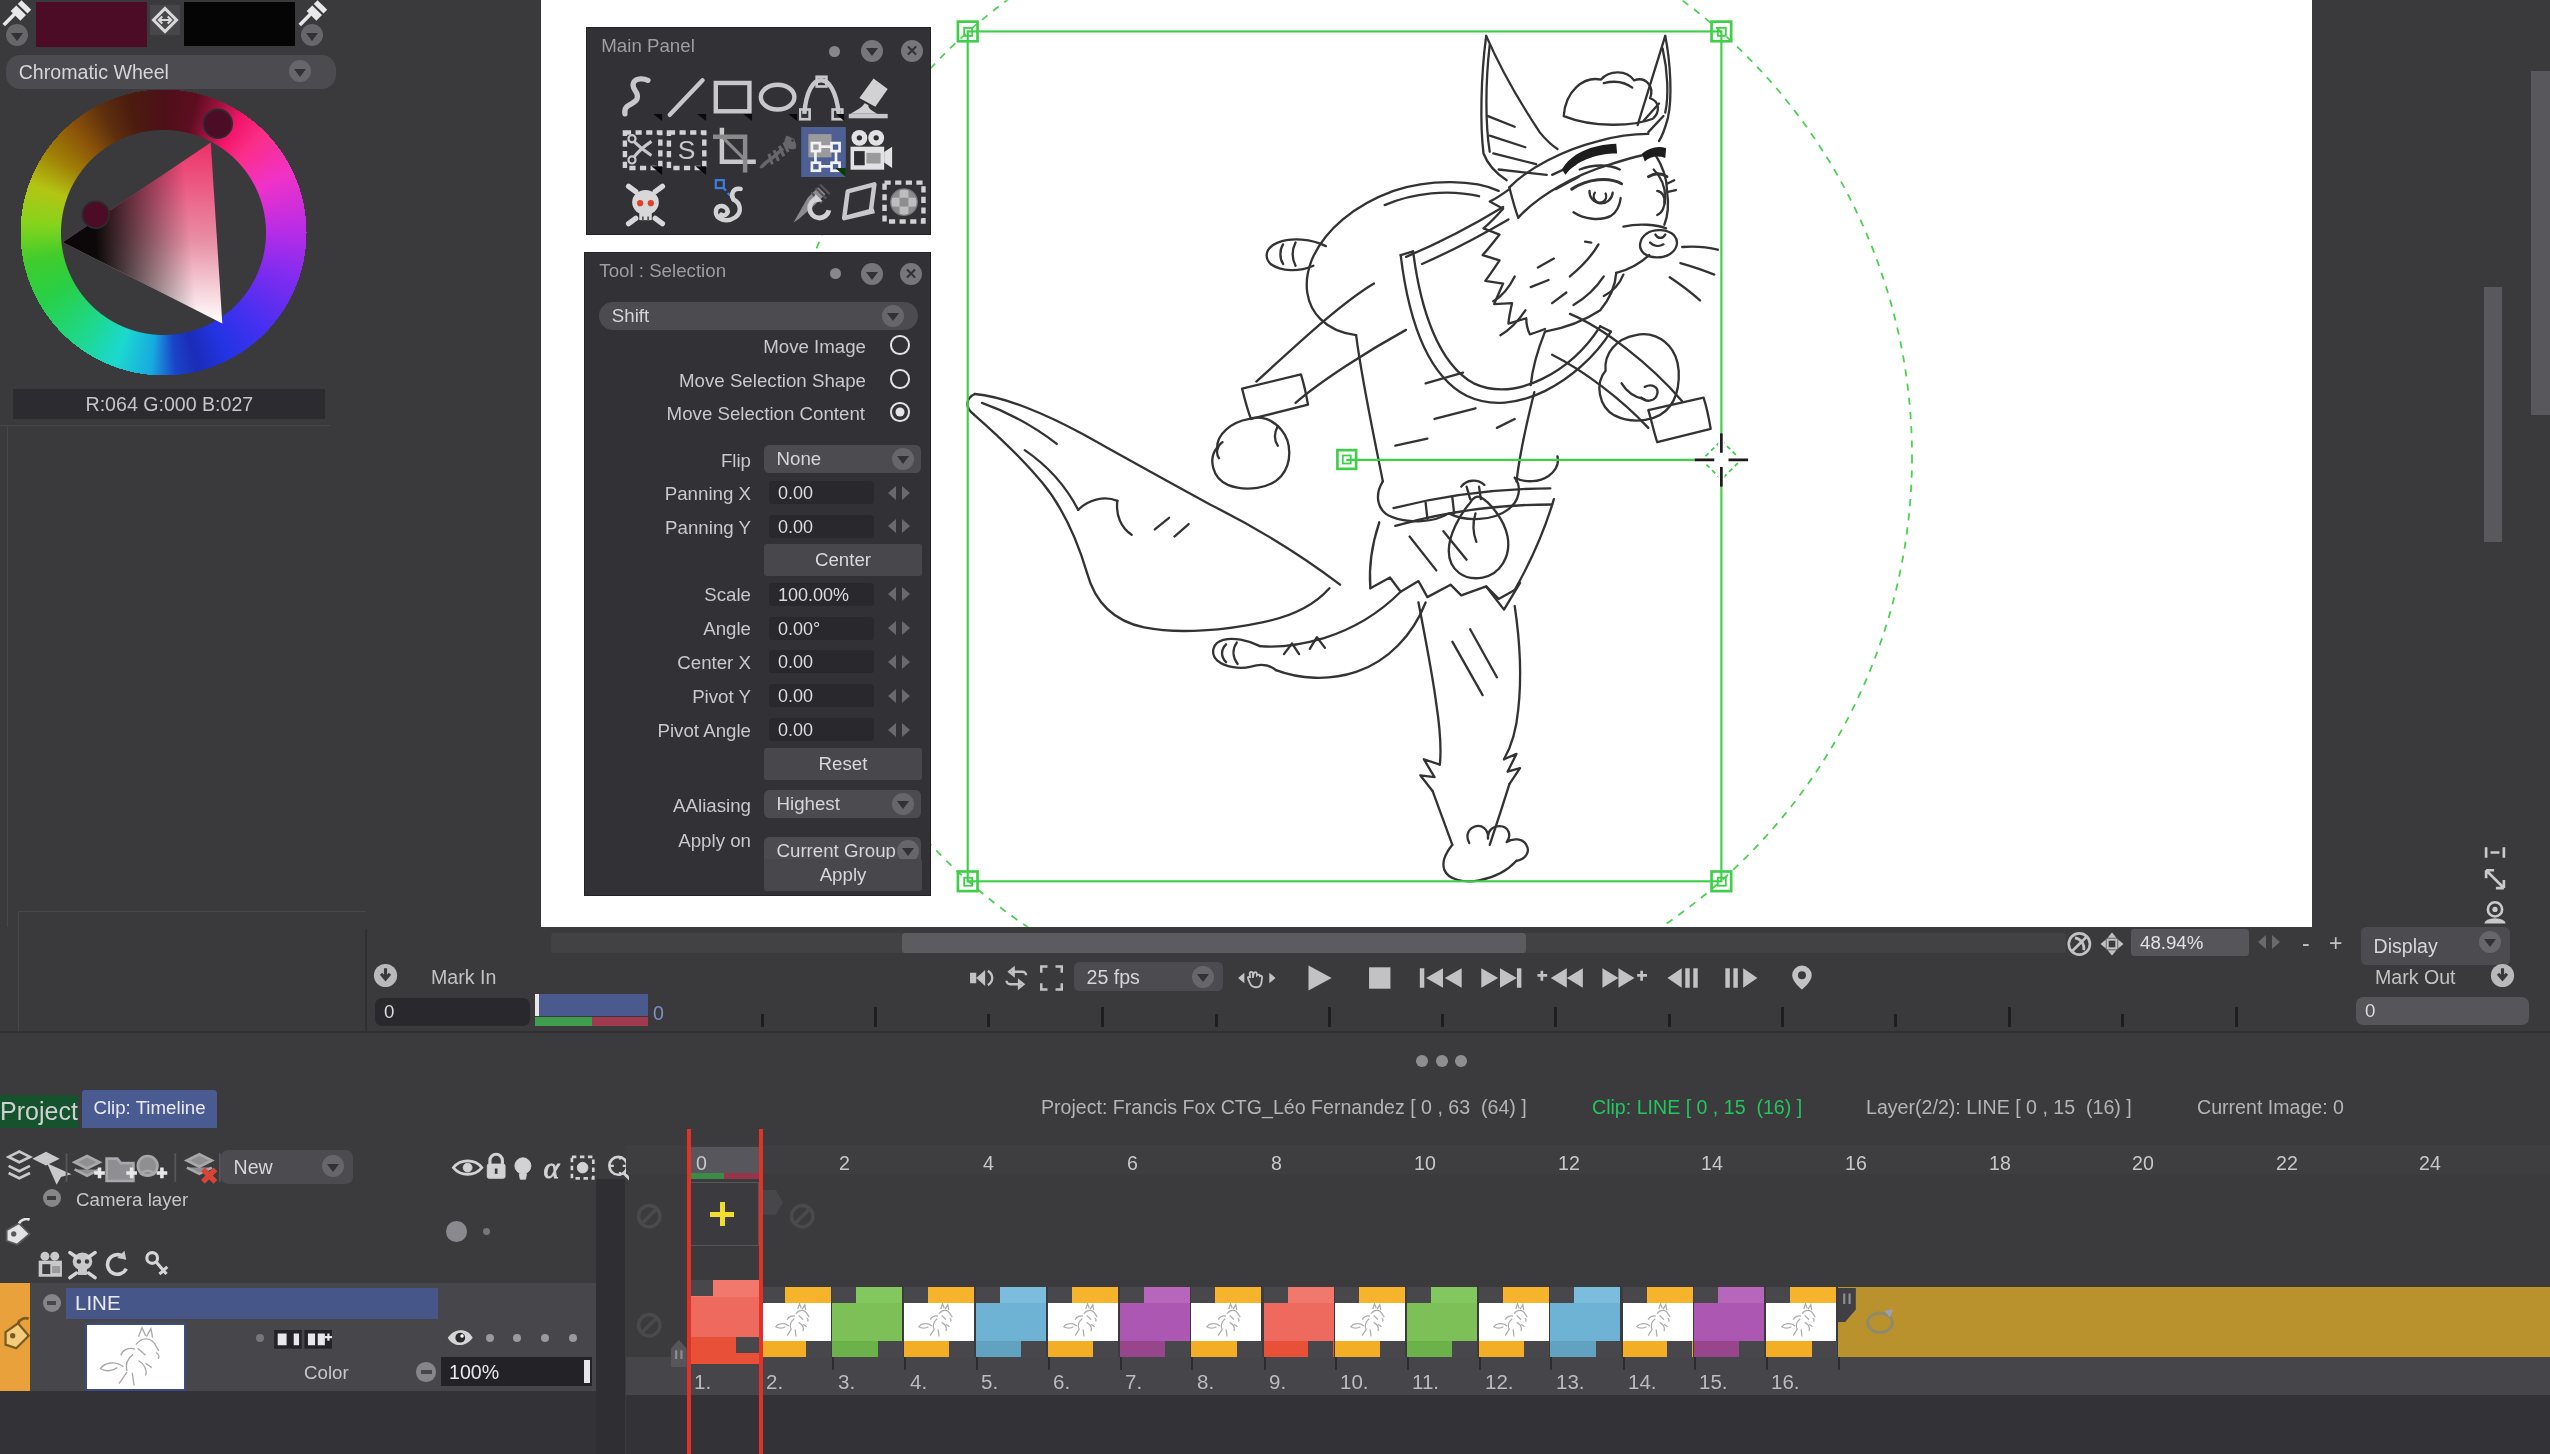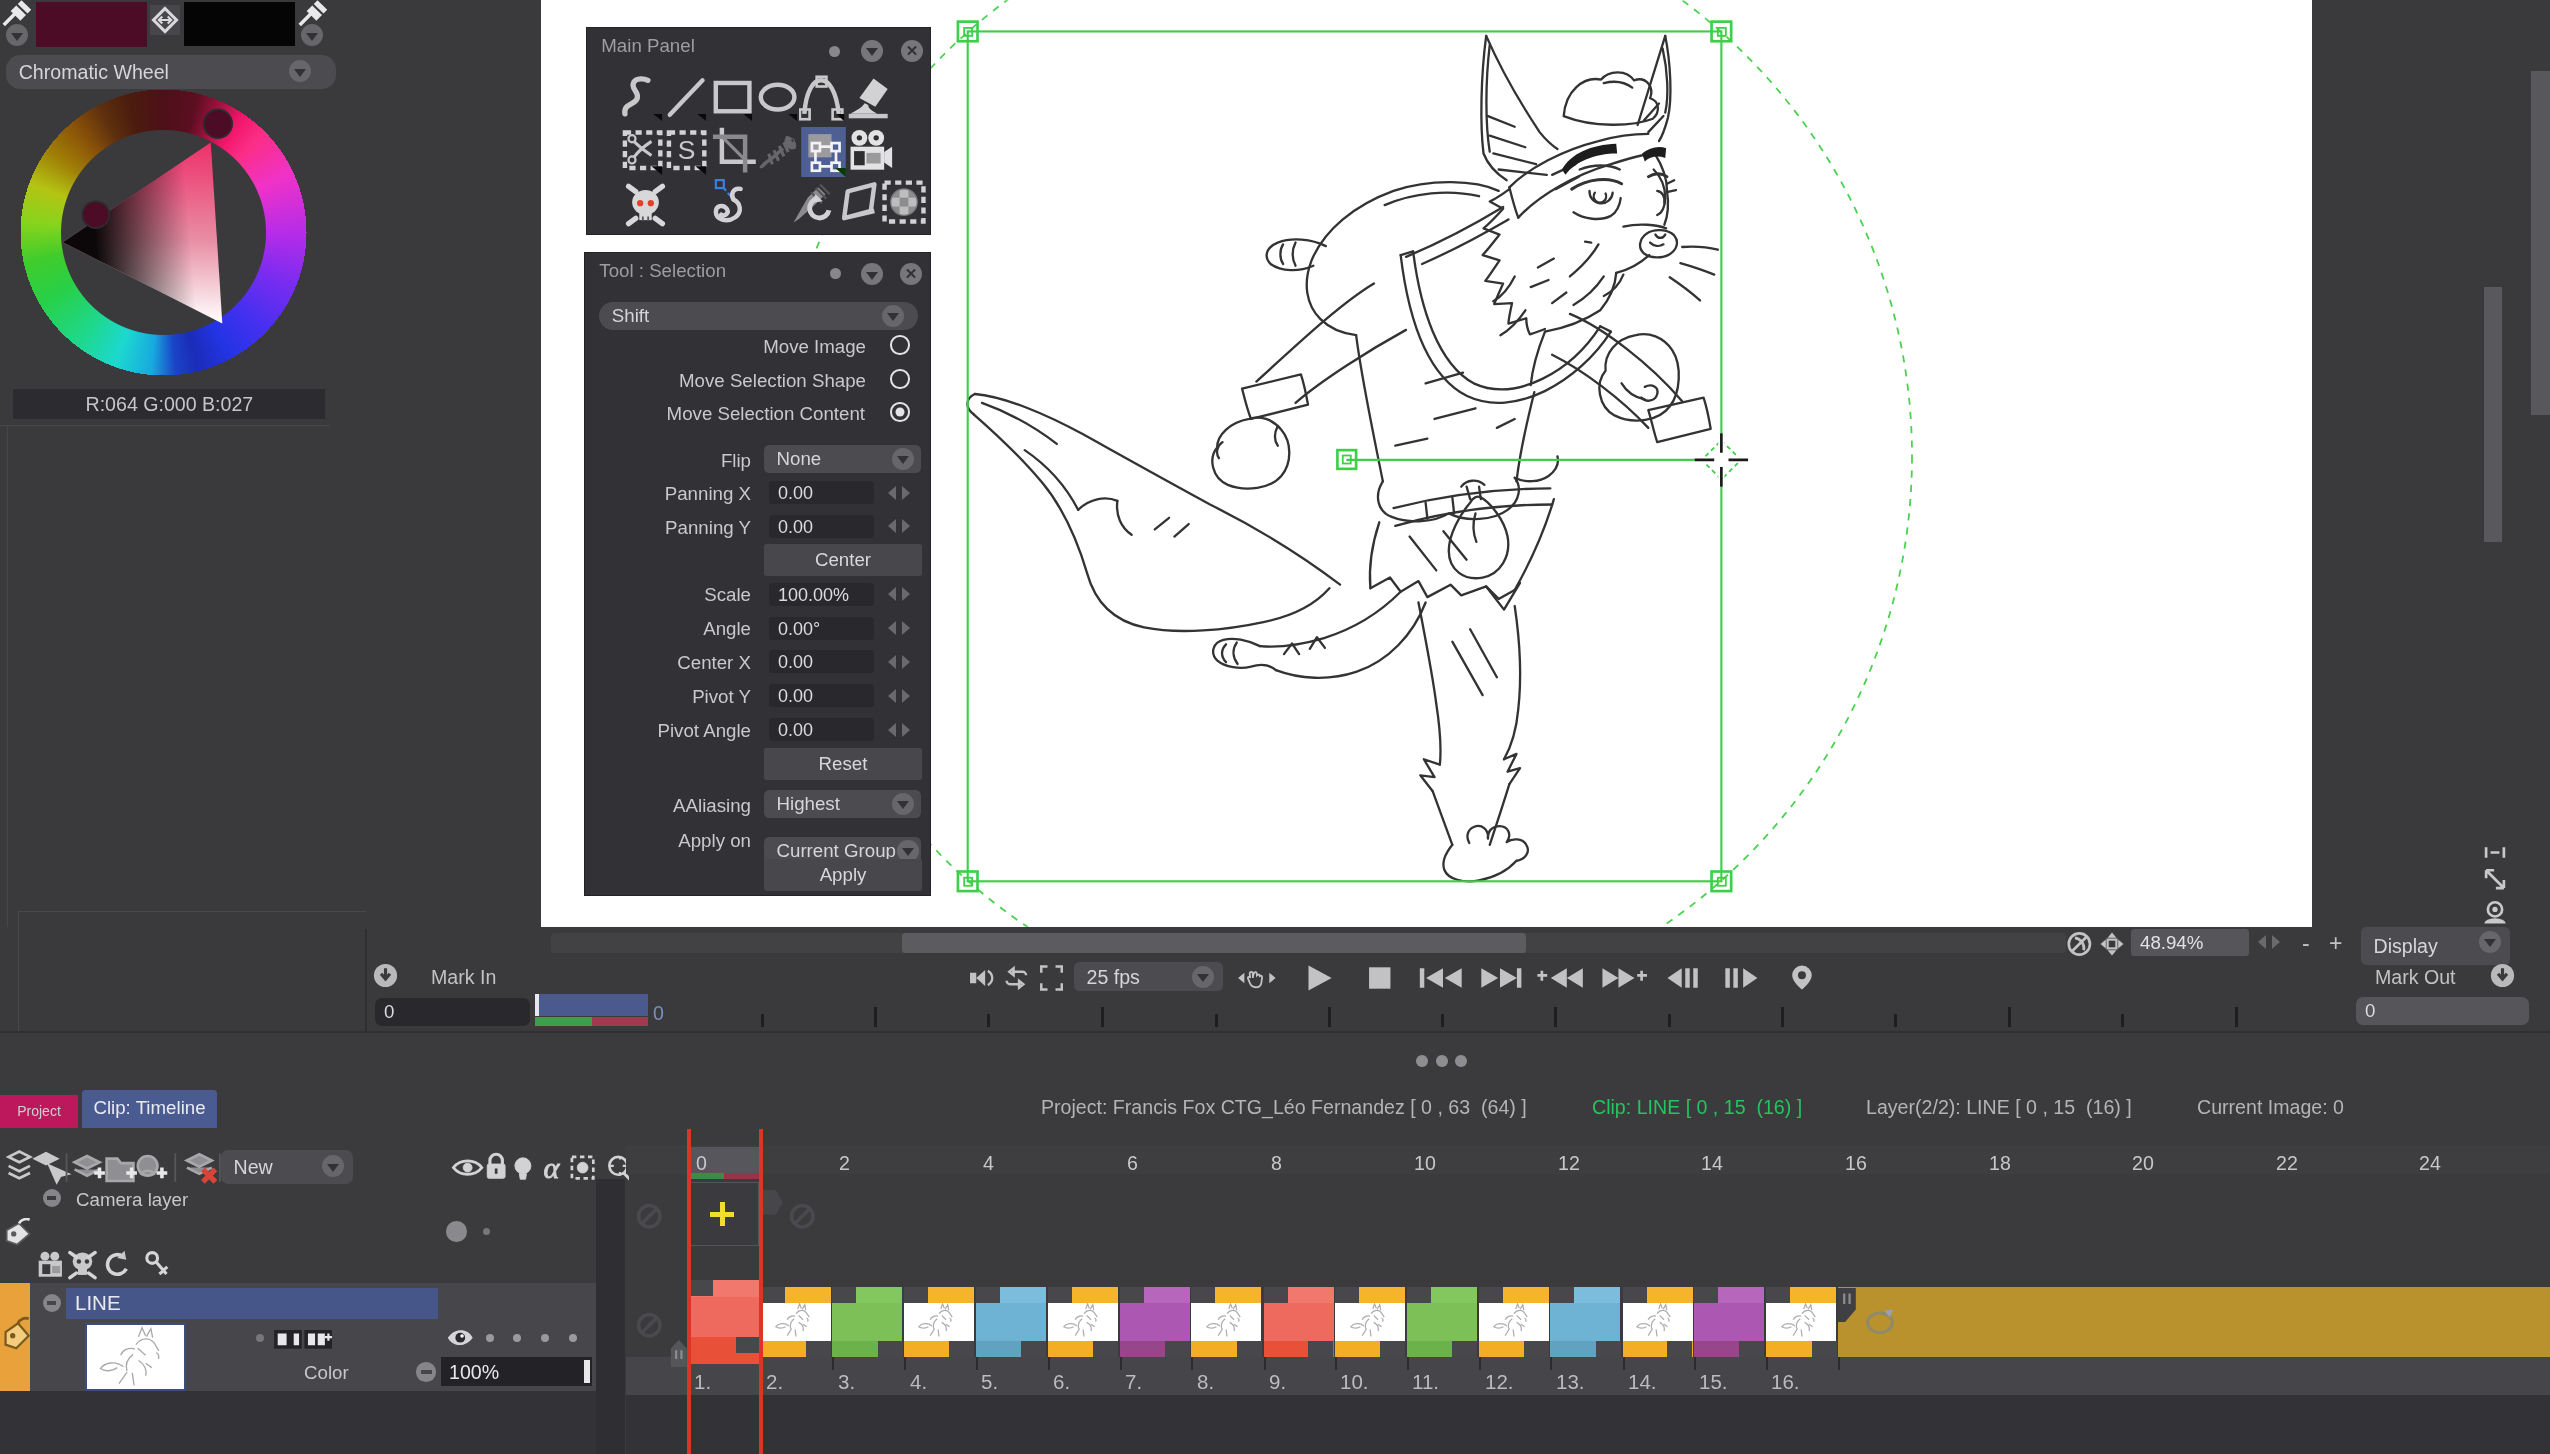--- a/index.html
+++ b/index.html
@@ -556,21 +556,21 @@
       <span>0</span>
     </div>
 
   <div id="bottombars"></div>
 
   <div class="abs" style="left:0;top:1031px;width:2550px;height:423px;background:#3b3b3e;"></div>
   <div class="abs" style="left:0;top:1031px;width:2550px;height:1.8px;background:#303033;"></div>
   <div class="abs" style="left:1416px;top:1055px;width:11.6px;height:11.6px;border-radius:50%;background:#8e8e92;"></div>
   <div class="abs" style="left:1436px;top:1055px;width:11.6px;height:11.6px;border-radius:50%;background:#8e8e92;"></div>
   <div class="abs" style="left:1455px;top:1055px;width:11.6px;height:11.6px;border-radius:50%;background:#8e8e92;"></div>
-  <div class="abs" style="left:0;top:1095px;width:78px;height:33px;background:#be185d;color:#d0d0d2;font-size:14px;text-align:center;line-height:32px;">Project</div>
+  <div class="abs" style="left:0;top:1095px;width:78px;height:33px;background:#14532d;color:#d0d0d2;font-size:25px;text-align:center;line-height:32px;">Project</div>
   <div class="abs" style="left:82px;top:1090px;width:135px;height:38px;background:#4a5b92;color:#eaeaf2;font-size:18.7px;text-align:center;line-height:36px;border-radius:3.6px 3.6px 0 0;">Clip: Timeline</div>
   <div class="abs txt" style="left:1041px;top:1096px;font-size:19.6px;color:#b4b4b6;">Project: Francis Fox CTG_Léo Fernandez [ 0 , 63&nbsp;&nbsp;(64) ]</div>
   <div class="abs txt" style="left:1592px;top:1096px;font-size:19.6px;color:#22c55e;">Clip: LINE [ 0 , 15&nbsp;&nbsp;(16) ]</div>
   <div class="abs txt" style="left:1866px;top:1096px;font-size:19.6px;color:#b4b4b6;">Layer(2/2): LINE [ 0 , 15&nbsp;&nbsp;(16) ]</div>
   <div class="abs txt" style="left:2197px;top:1096px;font-size:19.6px;color:#b4b4b6;">Current Image: 0</div>
   <svg class="abs" style="left:5.3px;top:1148px;" width="624" height="41" viewBox="0 0 700 46">
 <g stroke="#c9c9cb" stroke-width="3" fill="none">
  <path d="M4 10 L16 4 L28 10 L16 16 Z M4 20 L16 26 L28 20 M4 28 L16 34 L28 28"></path>
  <path d="M34 12 L46 6 L58 12 L46 18 Z" fill="#c9c9cb"></path>
  <path d="M50 20 l8 18 4 -7 8 -2 Z" fill="#c9c9cb"></path>

